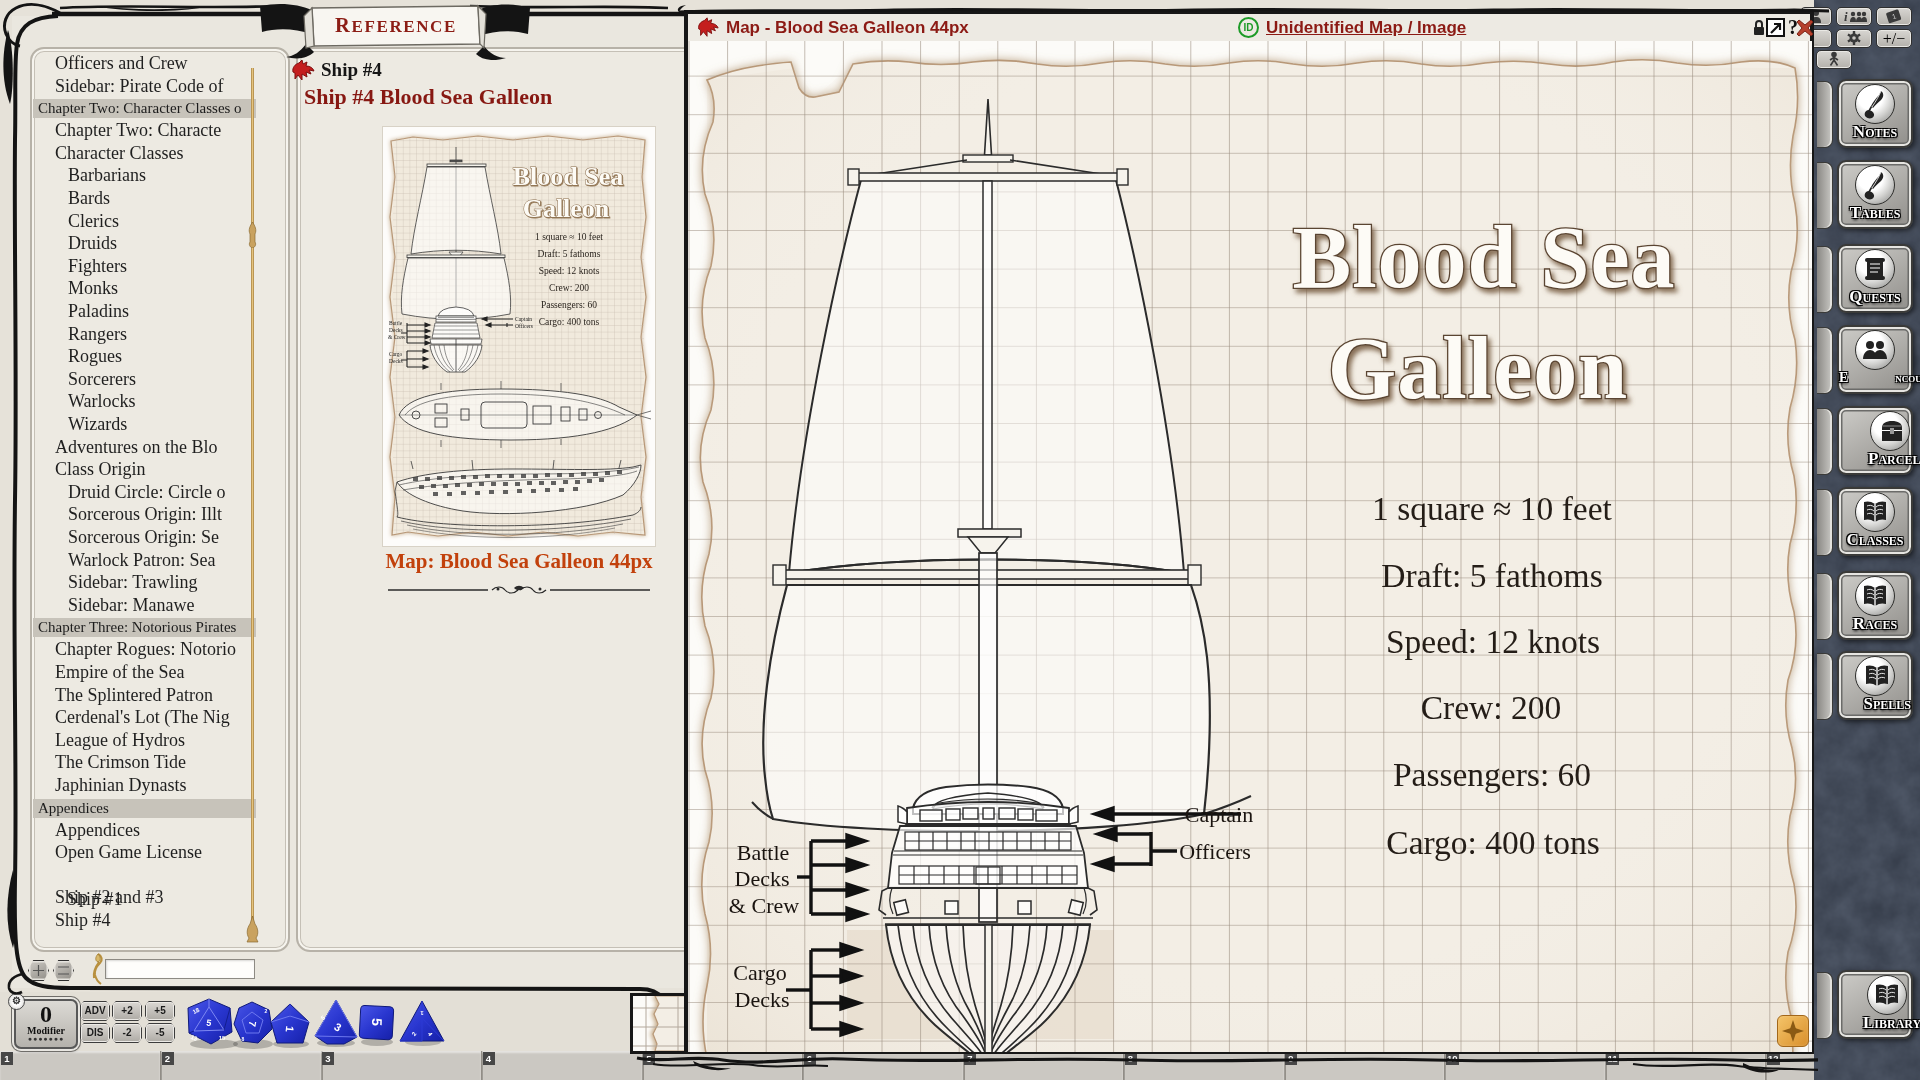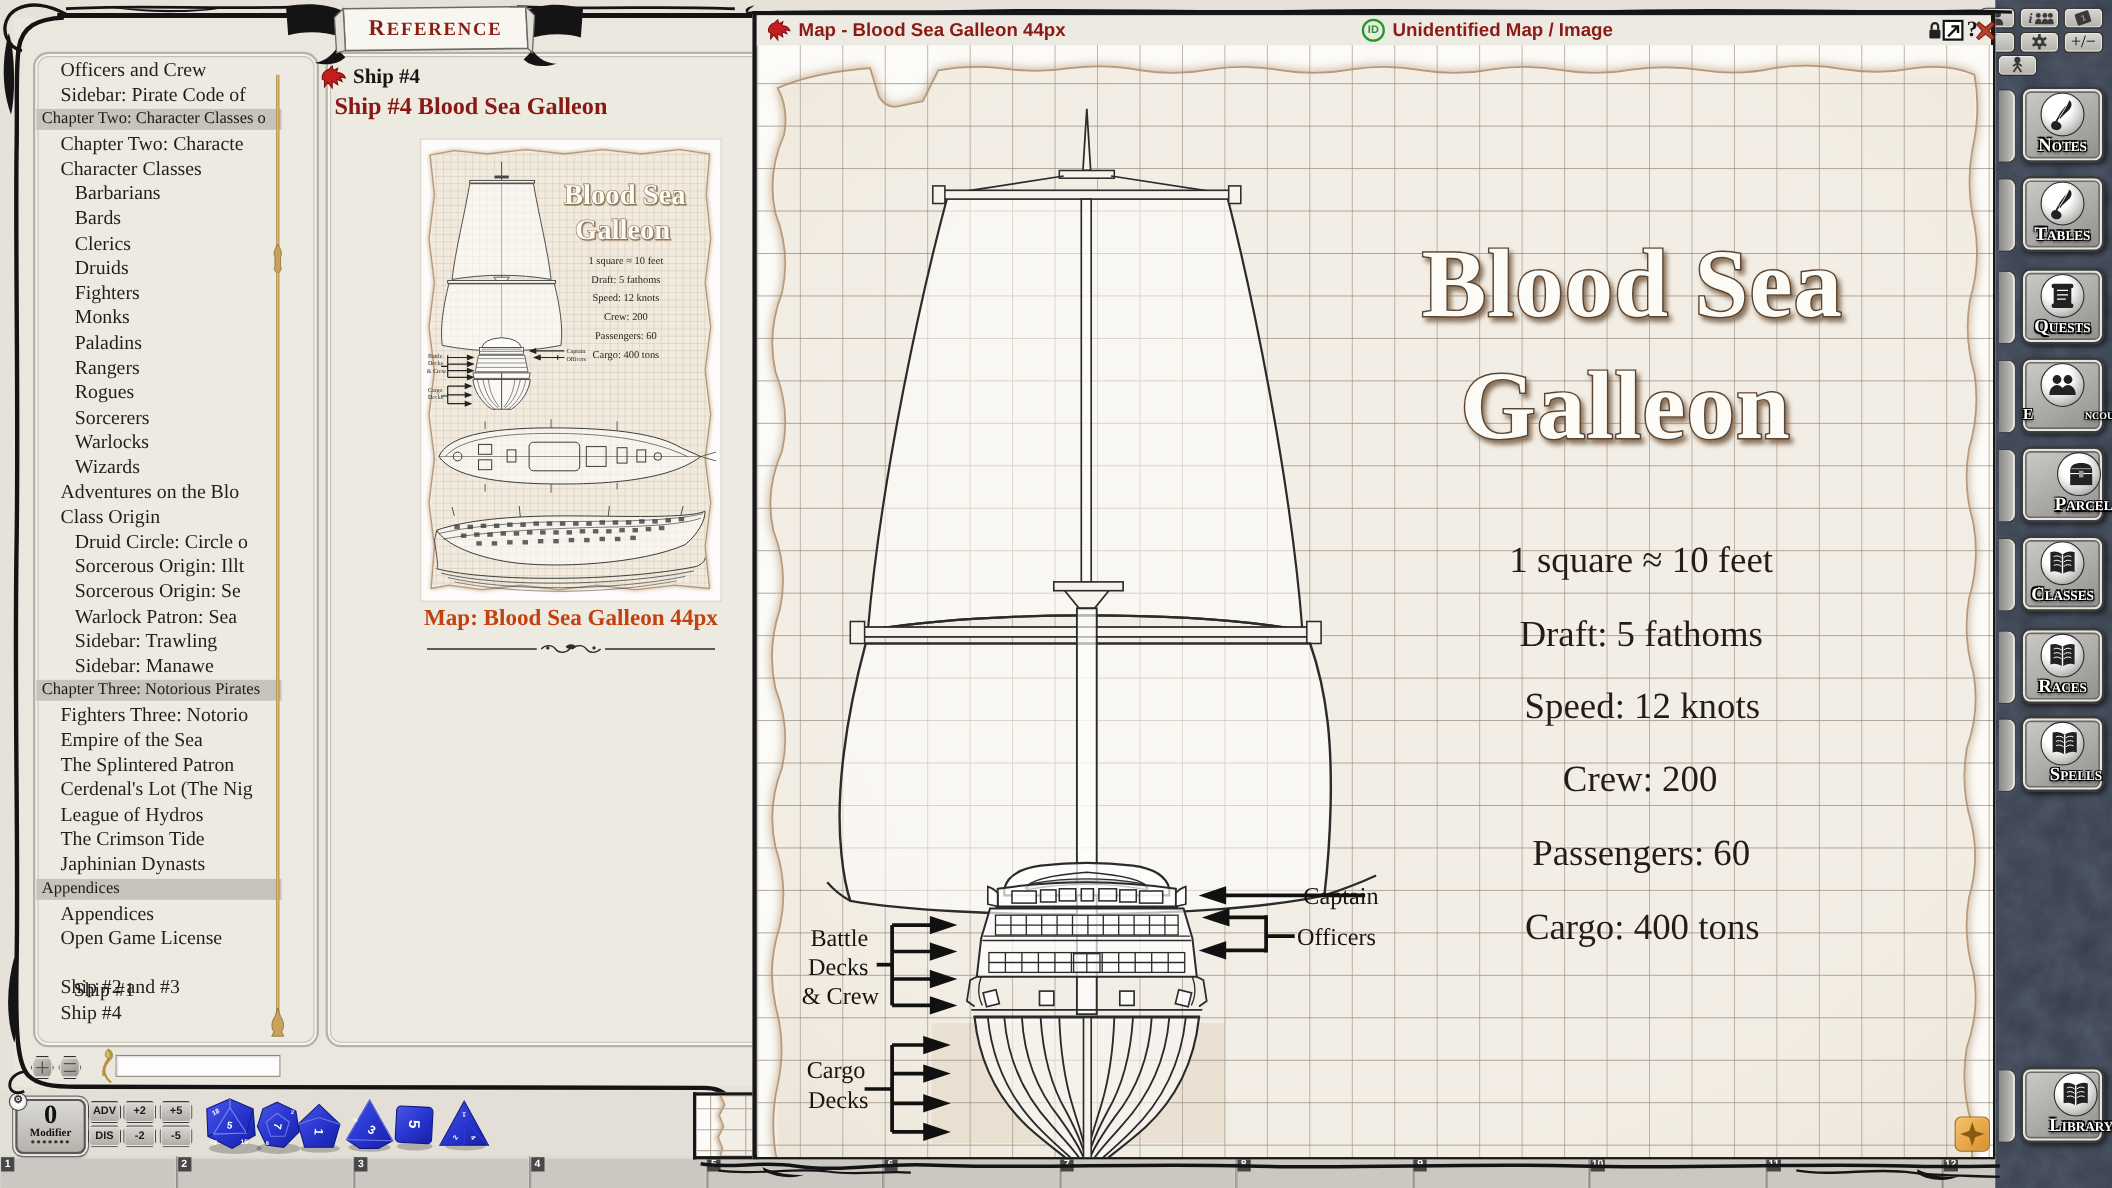--- a/index.html
+++ b/index.html
@@ -149,21 +149,21 @@
       <div style="position:absolute;left:36px;top:364.00000000000006px;width:214px;height:22.6px;font:18px/22px 'Liberation Serif',serif;color:#1f1f1f;white-space:nowrap;overflow:hidden;">Wizards</div>
       <div style="position:absolute;left:23px;top:386.6000000000001px;width:227px;height:22.6px;font:18px/22px 'Liberation Serif',serif;color:#1f1f1f;white-space:nowrap;overflow:hidden;">Adventures on the Blo</div>
       <div style="position:absolute;left:23px;top:409.2000000000001px;width:227px;height:22.6px;font:18px/22px 'Liberation Serif',serif;color:#1f1f1f;white-space:nowrap;overflow:hidden;">Class Origin</div>
       <div style="position:absolute;left:36px;top:431.8000000000001px;width:214px;height:22.6px;font:18px/22px 'Liberation Serif',serif;color:#1f1f1f;white-space:nowrap;overflow:hidden;">Druid Circle: Circle o</div>
       <div style="position:absolute;left:36px;top:454.40000000000015px;width:214px;height:22.6px;font:18px/22px 'Liberation Serif',serif;color:#1f1f1f;white-space:nowrap;overflow:hidden;">Sorcerous Origin: Illt</div>
       <div style="position:absolute;left:36px;top:477.00000000000017px;width:214px;height:22.6px;font:18px/22px 'Liberation Serif',serif;color:#1f1f1f;white-space:nowrap;overflow:hidden;">Sorcerous Origin: Se</div>
       <div style="position:absolute;left:36px;top:499.6000000000002px;width:214px;height:22.6px;font:18px/22px 'Liberation Serif',serif;color:#1f1f1f;white-space:nowrap;overflow:hidden;">Warlock Patron: Sea</div>
       <div style="position:absolute;left:36px;top:522.2000000000002px;width:214px;height:22.6px;font:18px/22px 'Liberation Serif',serif;color:#1f1f1f;white-space:nowrap;overflow:hidden;">Sidebar: Trawling</div>
       <div style="position:absolute;left:36px;top:544.8000000000002px;width:214px;height:22.6px;font:18px/22px 'Liberation Serif',serif;color:#1f1f1f;white-space:nowrap;overflow:hidden;">Sidebar: Manawe</div>
       <div style="position:absolute;left:1px;top:569.4000000000002px;width:218px;height:19px;background:#c7c3ba;font:15px/19px 'Liberation Serif',serif;color:#1c1c1c;padding-left:5px;white-space:nowrap;overflow:hidden;">Chapter Three: Notorious Pirates</div>
-      <div style="position:absolute;left:23px;top:589.4000000000002px;width:227px;height:22.6px;font:18px/22px 'Liberation Serif',serif;color:#1f1f1f;white-space:nowrap;overflow:hidden;">Fighters Three: Notorio</div>
+      <div style="position:absolute;left:23px;top:589.4000000000002px;width:227px;height:22.6px;font:18px/22px 'Liberation Serif',serif;color:#1f1f1f;white-space:nowrap;overflow:hidden;">Chapter Rogues: Notorio</div>
       <div style="position:absolute;left:23px;top:612.0000000000002px;width:227px;height:22.6px;font:18px/22px 'Liberation Serif',serif;color:#1f1f1f;white-space:nowrap;overflow:hidden;">Empire of the Sea</div>
       <div style="position:absolute;left:23px;top:634.6000000000003px;width:227px;height:22.6px;font:18px/22px 'Liberation Serif',serif;color:#1f1f1f;white-space:nowrap;overflow:hidden;">The Splintered Patron</div>
       <div style="position:absolute;left:23px;top:657.2000000000003px;width:227px;height:22.6px;font:18px/22px 'Liberation Serif',serif;color:#1f1f1f;white-space:nowrap;overflow:hidden;">Cerdenal's Lot (The Nig</div>
       <div style="position:absolute;left:23px;top:679.8000000000003px;width:227px;height:22.6px;font:18px/22px 'Liberation Serif',serif;color:#1f1f1f;white-space:nowrap;overflow:hidden;">League of Hydros</div>
       <div style="position:absolute;left:23px;top:702.4000000000003px;width:227px;height:22.6px;font:18px/22px 'Liberation Serif',serif;color:#1f1f1f;white-space:nowrap;overflow:hidden;">The Crimson Tide</div>
       <div style="position:absolute;left:23px;top:725.0000000000003px;width:227px;height:22.6px;font:18px/22px 'Liberation Serif',serif;color:#1f1f1f;white-space:nowrap;overflow:hidden;">Japhinian Dynasts</div>
       <div style="position:absolute;left:1px;top:749.6000000000004px;width:218px;height:19px;background:#c7c3ba;font:15px/19px 'Liberation Serif',serif;color:#1c1c1c;padding-left:5px;white-space:nowrap;overflow:hidden;">Appendices</div>
       <div style="position:absolute;left:23px;top:769.6000000000004px;width:227px;height:22.6px;font:18px/22px 'Liberation Serif',serif;color:#1f1f1f;white-space:nowrap;overflow:hidden;">Appendices</div>
       <div style="position:absolute;left:23px;top:792.2000000000004px;width:227px;height:22.6px;font:18px/22px 'Liberation Serif',serif;color:#1f1f1f;white-space:nowrap;overflow:hidden;">Open Game License</div>
       <div style="position:absolute;left:23px;top:839px;width:227px;height:22.6px;font:18px/22px 'Liberation Serif',serif;color:#1f1f1f;white-space:nowrap;overflow:hidden;margin-left:12px;">Ship #1</div>
@@ -383,21 +383,21 @@
   </div>
 </div>
 
 <div class="abs" id="mapwin" style="left:684px;top:10px;width:1130px;height:1044px;background:#fbfaf7;border:4px solid #171717;box-sizing:border-box;z-index:30;">
   <div id="maptitle" style="position:absolute;left:0;top:0;width:100%;height:27px;background:#edeae3;border-bottom:1px solid #c0bab0;">
     <svg style="position:absolute;left:8px;top:2px;" width="24" height="24" viewBox="0 0 26 26">
       <path d="M3 14 C2 10 5 6 9 5 L12 2 L13 6 L17 4 L16 8 C20 8 23 10 24 13 L19 12 L21 16 L16 14 L17 19 L12 16 L12 22 L8 17 L5 21 L5 15 Z" fill="#c41e1e" stroke="#7d0f0f" stroke-width="1"></path>
     </svg>
     <div style="position:absolute;left:38px;top:3px;font:bold 17px/21px 'Liberation Sans',sans-serif;color:#8c1a14;">Map - Blood Sea Galleon 44px</div>
     <div style="position:absolute;left:550px;top:3px;width:21px;height:21px;border:2.2px solid #1d9b27;border-radius:50%;box-sizing:border-box;font:bold 10px/17px 'Liberation Sans',sans-serif;color:#1d9b27;text-align:center;">ID</div>
-    <div style="position:absolute;left:578px;top:3px;font:bold 17px/21px 'Liberation Sans',sans-serif;color:#8c1a14;">Unidentified Map / Image</div>
+    <div style="position:absolute;left:578px;top:3px;font:bold 17px/21px 'Liberation Sans',sans-serif;color:#8c1a14;text-decoration:underline;">Unidentified Map / Image</div>
     <svg style="position:absolute;left:1062px;top:4px;" width="18" height="20" viewBox="0 0 18 20">
       <rect x="4" y="9" width="10" height="8" rx="1" fill="#222"></rect>
       <path d="M6 9 V6 a3 3 0 0 1 6 0 V9" stroke="#222" stroke-width="2" fill="none"></path>
     </svg>
     <div style="position:absolute;left:1078px;top:4px;width:15px;height:15px;border:2.5px solid #111;background:#fff;">
       <svg width="16" height="16">
           <path d="M3 13 L11 5 M6 4 L12 4 L12 10" stroke="#111" stroke-width="2.2" fill="none"></path>
         </svg>
     </div>
     <div style="position:absolute;left:1100px;top:1px;font:bold 20px/24px 'Liberation Serif',serif;color:#111;">?</div>

